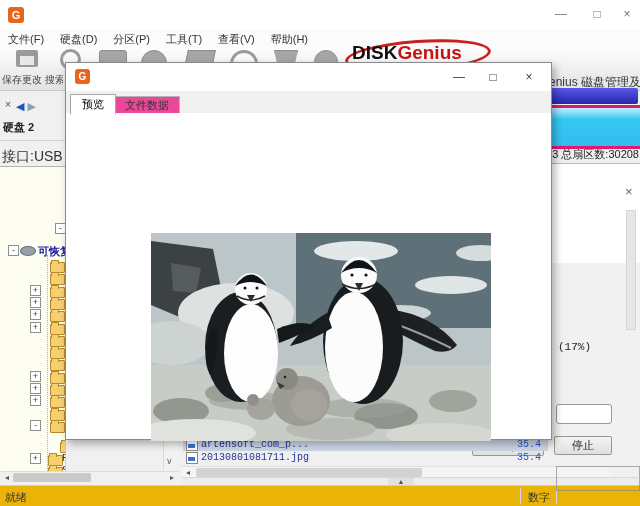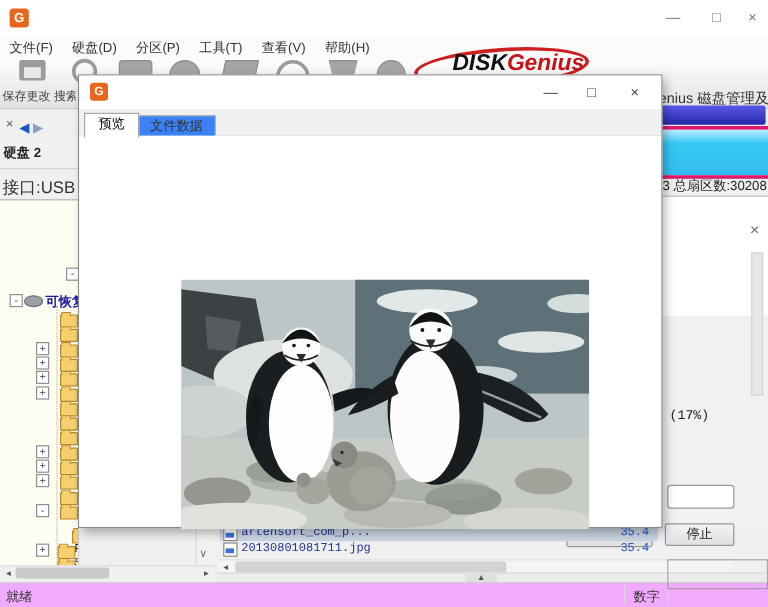--- a/index.html
+++ b/index.html
@@ -21,21 +21,21 @@
     border-bottom:1px solid #c9c9c9;}
   .tool-label{font-size:10px;color:#444;top:25px;white-space:nowrap;overflow:hidden;}
   .icon-save{left:16px;top:2px;width:22px;height:17px;background:#9a9a9a;border-radius:2px;}
   .icon-save::after{content:"";position:absolute;left:4px;top:6px;width:14px;height:9px;background:#e8e8e8;}
   .icon-search{left:60px;top:1px;width:15px;height:15px;border:3px solid #9a9a9a;border-radius:50%;}
   .icon-search::after{content:"";position:absolute;left:12px;top:12px;width:9px;height:4px;background:#8a8a8a;transform:rotate(45deg);}
   .gicon{top:2px;background:#a5a5a5;border:1px solid #8d8d8d;}
   
   .logo-swoosh{left:345px;top:40px;width:140px;height:26px;border:3px solid #cc2020;border-radius:50%;
     transform:rotate(-4deg);}
-  .logo-text{left:352px;top:42px;font-size:19px;font-weight:bold;font-style:italic;color:#111;white-space:nowrap;margin-left:25px;}
+  .logo-text{left:352px;top:42px;font-size:19px;font-weight:bold;color:#111;white-space:nowrap;}
   .logo-text .red{color:#c41414;}
   .headline{left:497px;top:44px;width:143px;font-size:16px;font-weight:bold;color:#401010;white-space:nowrap;overflow:hidden;}
   .tagline{left:549px;top:74px;width:91px;font-size:12px;color:#333;white-space:nowrap;overflow:hidden;}
   
   .mini-close{left:2px;top:98px;font-size:11px;color:#555;width:12px;text-align:center;}
   .nav-arrows{left:16px;top:100px;font-size:11px;}
   .disk-label{left:3px;top:120px;font-size:11px;color:#222;font-weight:bold;}
   .iface-label{left:2px;top:148px;width:63px;font-size:14px;color:#333;white-space:nowrap;overflow:hidden;}
   .mini-sep{left:0;top:140px;width:65px;height:1px;background:#d5d5d5;}
   
@@ -80,40 +80,40 @@
   .f-icon{position:absolute;left:3px;top:0px;width:10px;height:10px;background:#fff;border:1px solid #888;}
   .f-icon::after{content:"";position:absolute;left:1px;top:4px;width:7px;height:4px;background:#3a6fd8;}
   .f-name{position:absolute;left:18px;top:0;color:#223399;white-space:nowrap;}
   .f-size{position:absolute;left:334px;top:0;color:#2255cc;}
   .flist-hsb{left:182px;top:466px;width:428px;height:11px;background:#f4f4f4;border-top:1px solid #e0e0e0;}
   .flist-thumb{position:absolute;left:14px;top:1px;width:226px;height:9px;background:#d2d2d2;border-radius:2px;}
   .splitter{left:182px;top:477px;width:456px;height:9px;background:#ececec;border-top:1px solid #d8d8d8;}
   .split-btn{position:absolute;left:206px;top:0px;width:26px;height:8px;text-align:center;font-size:7px;
     line-height:8px;color:#555;background:#e0e0e0;}
   
-  .statusbar{left:0;top:485px;width:640px;height:21px;background:#f0abfc;border-top:1px solid #cfcfcf;}
+  .statusbar{left:0;top:485px;width:640px;height:21px;background:#eab308;border-top:1px solid #cfcfcf;}
   .status-left{position:absolute;left:5px;top:4px;font-size:11px;color:#333;}
   .status-right{position:absolute;left:528px;top:4px;font-size:11px;color:#333;}
   .status-sep{position:absolute;top:2px;width:1px;height:16px;background:#d8d8d8;}
   .watermark{left:474px;top:463px;font-size:21px;font-weight:bold;color:#787878;opacity:.8;
     letter-spacing:1px;white-space:nowrap;z-index:60;}
   .wm-box{left:556px;top:466px;width:82px;height:23px;border:1px solid #8a8a8a;opacity:.7;z-index:59;}
   
   .dialog{left:65px;top:62px;width:485px;height:376px;background:#f0f0f0;border:1px solid #8a8a8a;
     box-shadow:3px 4px 8px rgba(0,0,0,.3);z-index:50;}
   .d-titlebar{position:absolute;left:0;top:0;width:100%;height:28px;background:#fff;border-bottom:1px solid #e8e8e8;}
   .d-icon{position:absolute;left:9px;top:6px;width:15px;height:15px;background:#e8661c;border-radius:3px;
     color:#fff;font-size:10px;font-weight:bold;text-align:center;line-height:15px;}
   .d-title{position:absolute;left:31px;top:7px;font-size:12px;color:#222;}
   .d-btn{position:absolute;top:4px;width:26px;height:20px;text-align:center;line-height:20px;font-size:12px;color:#444;}
   .d-tabstrip{position:absolute;left:0;top:28px;width:100%;height:22px;background:#f0f0f0;border-bottom:1px solid #a8a8a8;}
   .tab{position:absolute;font-size:11px;text-align:center;}
   .tab.active{left:4px;top:3px;width:44px;height:19px;line-height:19px;background:#fff;
     border:1px solid #a8a8a8;border-bottom:1px solid #fff;z-index:2;}
-  .tab.inactive{left:48px;top:5px;width:64px;height:17px;line-height:17px;background:#3b82f6;
+  .tab.inactive{left:48px;top:5px;width:64px;height:17px;line-height:17px;background:#ec4899;
     border:1px solid #b5b5b5;border-bottom:none;color:#333;}
   .d-status{position:absolute;left:202px;top:5px;font-size:11px;font-weight:bold;color:#0a8a0a;white-space:nowrap;}
   .d-content{position:absolute;left:0;top:50px;width:485px;height:326px;background:#fff;}
   .photo{position:absolute;left:85px;top:120px;width:340px;height:208px;}
 </style>
 </head>
 <body>
 
 <div class="screen">
 

